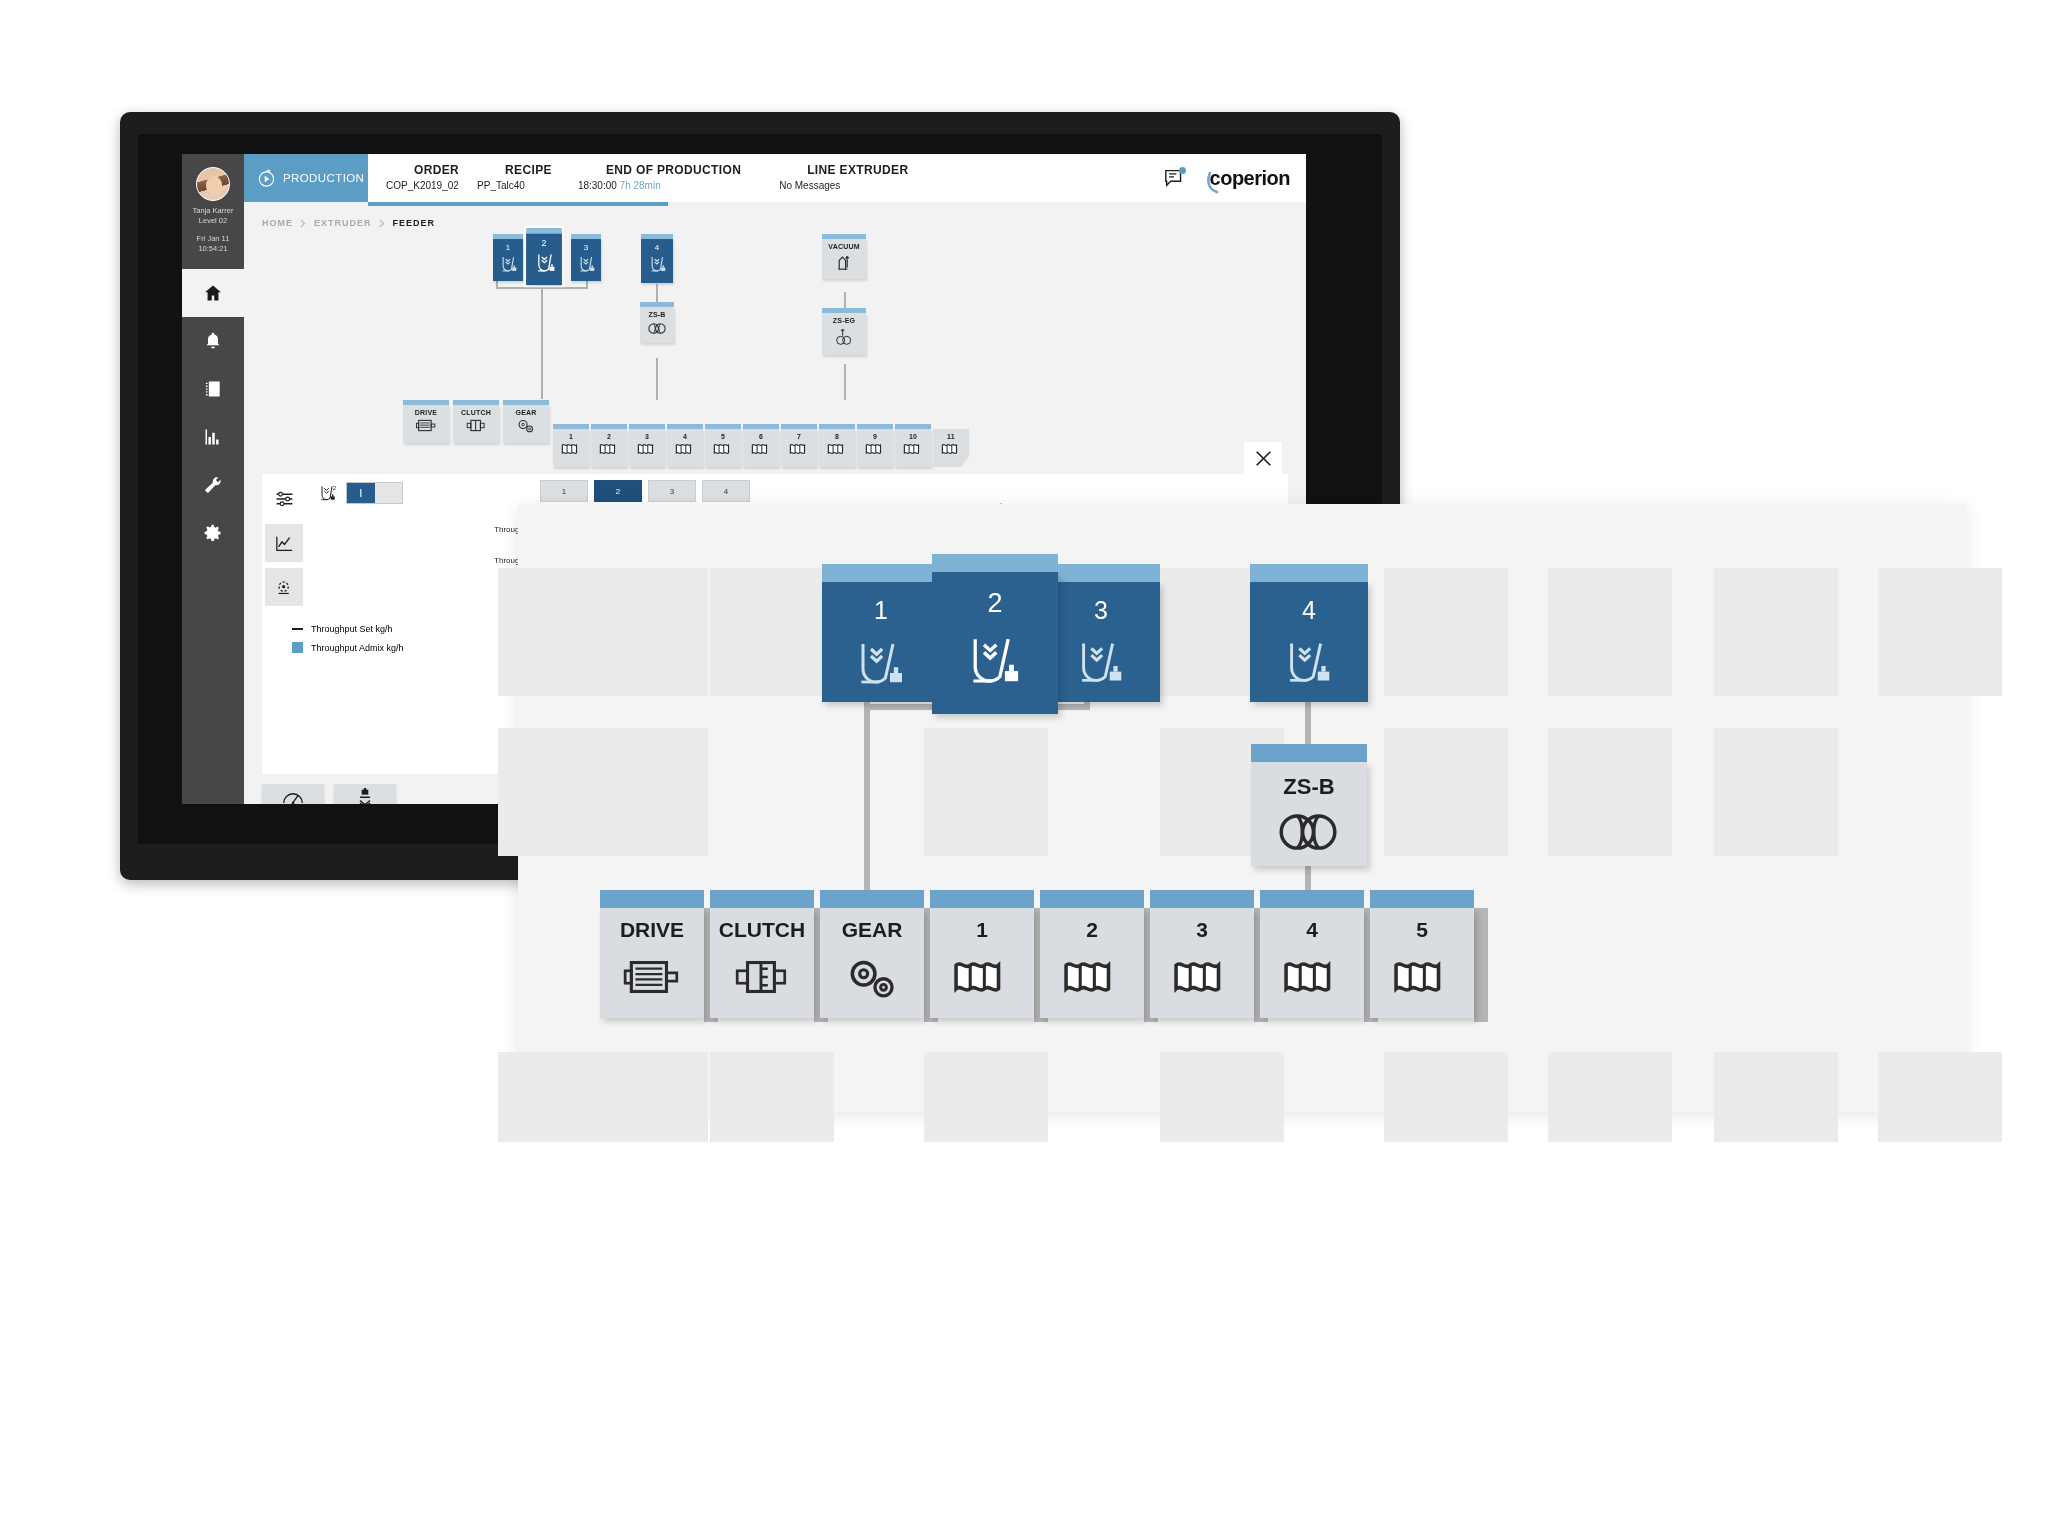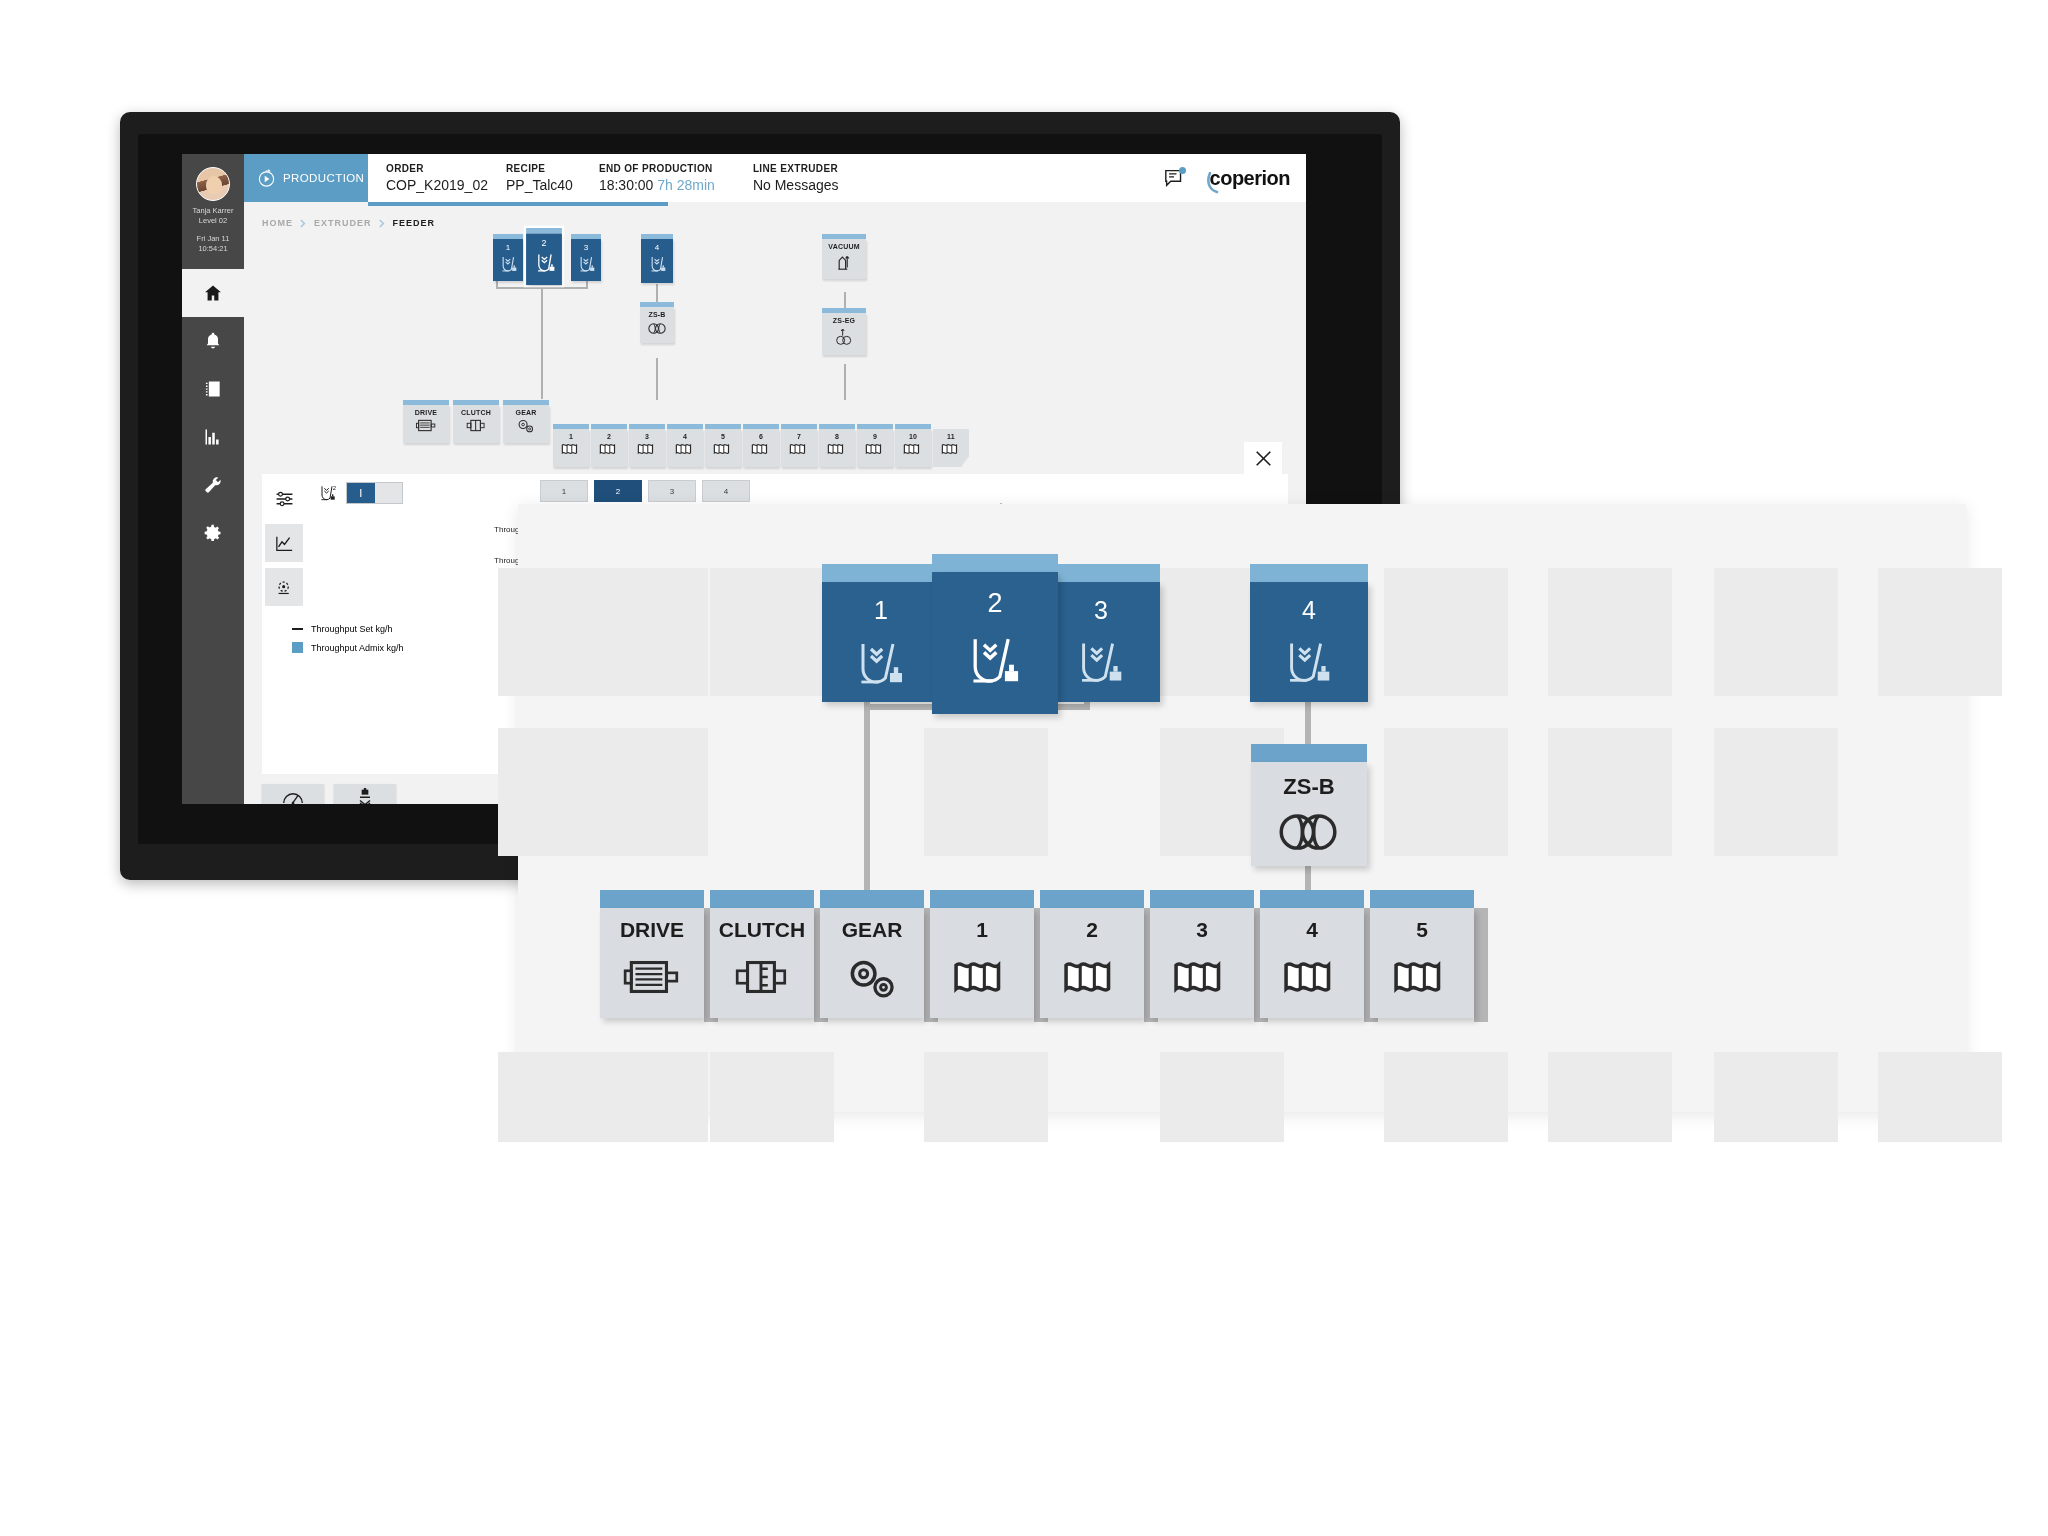--- a/index.html
+++ b/index.html
@@ -30,22 +30,22 @@
   .nav-item.active .ico { fill:#1a1a1a; }
   .lang { position:absolute; bottom:32px; left:0; width:62px; display:flex; align-items:center;
           justify-content:center; gap:4px; color:#fff; font-size:8.5px; }
 
   
   .topbar { position:absolute; left:62px; top:0; width:1062px; height:48px; background:#fff; display:flex; }
   .prod-tab { width:124px; background:#5b9dc4; color:#fff; display:flex; align-items:center; gap:7px; padding-left:13px; }
   .prod-tab .lbl { font-size:11.5px; letter-spacing:.4px; }
   .info-group { display:flex; align-items:flex-start; padding-top:9px; }
   .info-item { padding-left:18px; }
-  .info-k { font-size:10px; font-weight:bold; color:#1d1d1d; letter-spacing:.35px; }
-  .info-v { font-size:14px; color:#1d1d1d; margin-top:3px; }
+  .info-k { font-size:12px; font-weight:bold; color:#1d1d1d; letter-spacing:.35px;margin-left:28px; }
+  .info-v { font-size:10px; color:#1d1d1d; margin-top:3px; }
   .info-v .sub { color:#6fa8cc; }
   .topbar-right { margin-left:auto; display:flex; align-items:center; gap:26px; padding-right:16px; }
   .msg-ico { position:relative; width:20px; height:18px; }
   .badge { position:absolute; right:-2px; top:-2px; width:7px; height:7px; border-radius:50%; background:#5b9dc4; }
   .logo { display:flex; align-items:center; font-size:20px; font-weight:bold; color:#111; letter-spacing:-.5px; position:relative; }
   .logo .swoosh { position:absolute; left:-4px; bottom:-4px; width:40px; height:22px; }
 
   .progress { position:absolute; left:186px; top:48px; width:1062px; height:4px; }
   .progress .fill { width:300px; height:4px; background:#5b9dc4; }
 

